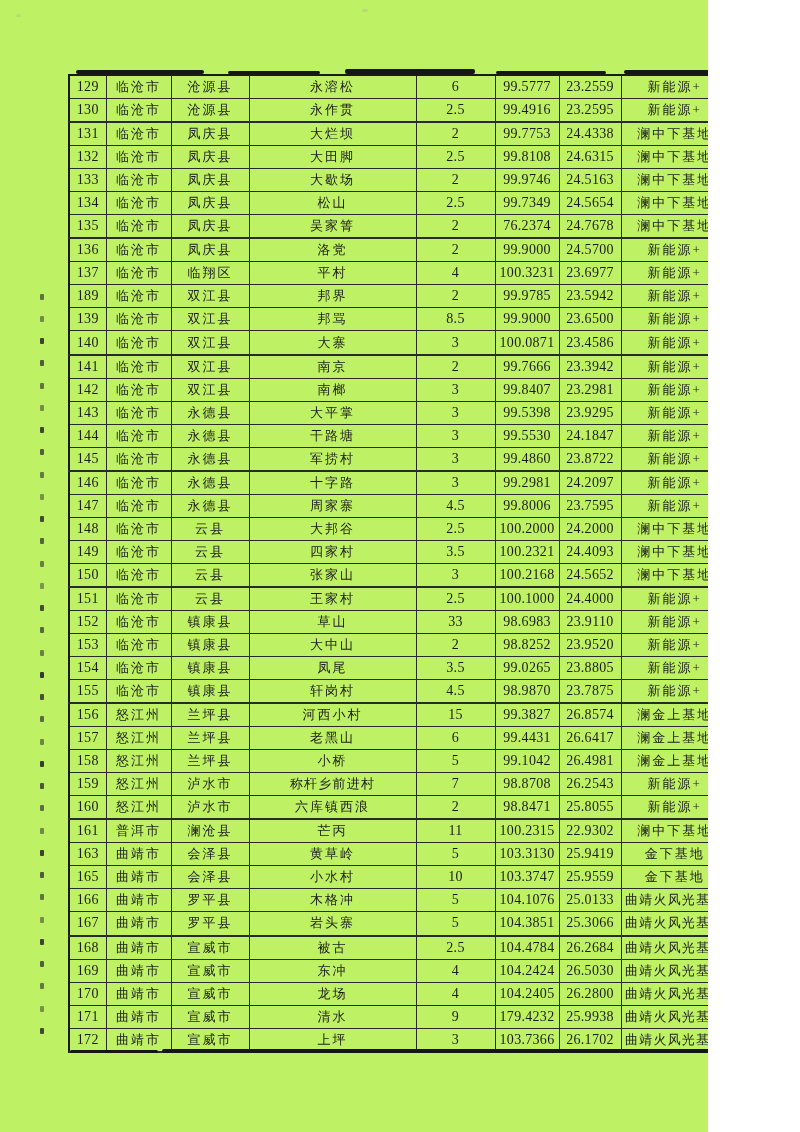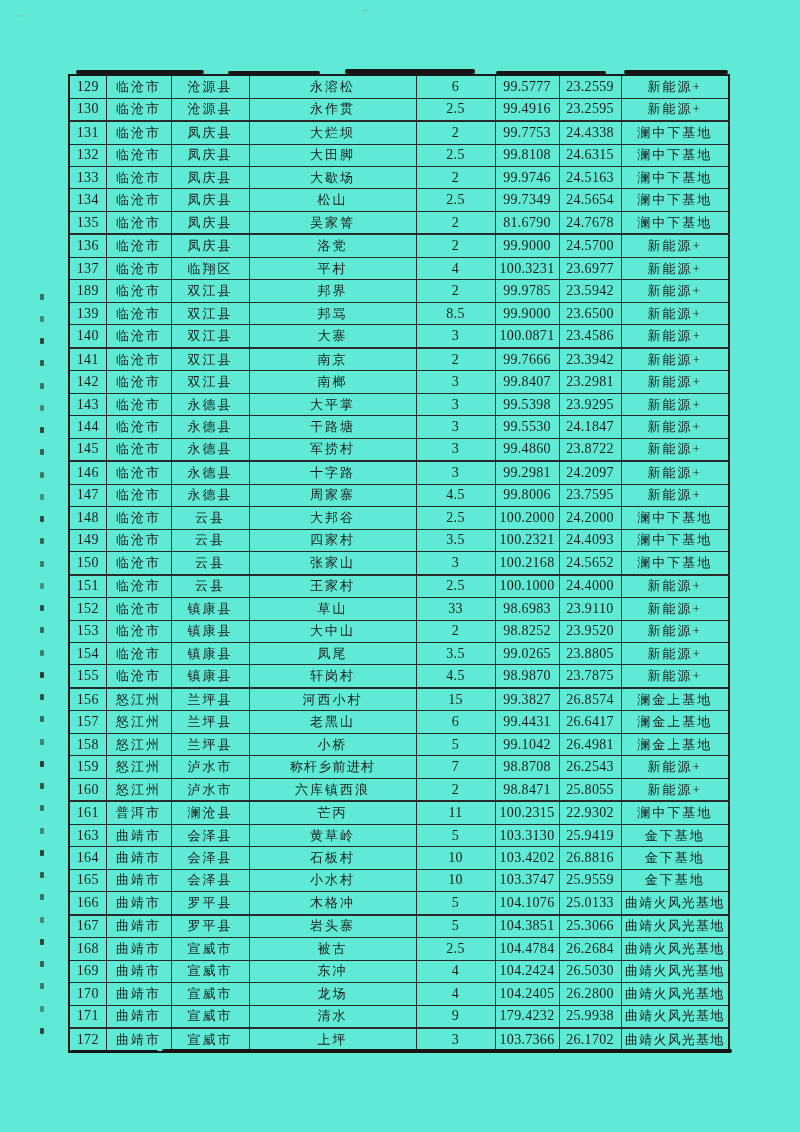--- a/index.html
+++ b/index.html
@@ -2,23 +2,23 @@
 <html><head>
 <meta charset="utf-8">
 <style>
   html, body {
     margin: 0;
     padding: 0;
     background: #ffffff;
   }
   .page {
     position: relative;
-    width: 800px;
+    width: 708px;
     height: 1132px;
-    background: #5eead4;
+    background: #bef264;
     overflow: hidden;
     font-family: "Liberation Serif", "DejaVu Serif", serif;
   }
   .sheet {
     position: absolute;
     left: 68px;
     top: 74px;
     width: 660px;
     height: 979px;
     filter: blur(0.2px);
@@ -144,21 +144,21 @@
             <td class="num">99.7349</td>
             <td class="num">24.5654</td>
             <td class="zh">澜中下基地</td>
           </tr>
           <tr>
             <td class="num">135</td>
             <td class="zh">临沧市</td>
             <td class="zh">凤庆县</td>
             <td class="zh">吴家箐</td>
             <td class="num">2</td>
-            <td class="num">81.6790</td>
+            <td class="num">76.2374</td>
             <td class="num">24.7678</td>
             <td class="zh">澜中下基地</td>
           </tr>
           <tr>
             <td class="num">136</td>
             <td class="zh">临沧市</td>
             <td class="zh">凤庆县</td>
             <td class="zh">洛党</td>
             <td class="num">2</td>
             <td class="num">99.9000</td>
@@ -416,30 +416,20 @@
             <td class="zh">澜中下基地</td>
           </tr>
           <tr>
             <td class="num">163</td>
             <td class="zh">曲靖市</td>
             <td class="zh">会泽县</td>
             <td class="zh">黄草岭</td>
             <td class="num">5</td>
             <td class="num">103.3130</td>
             <td class="num">25.9419</td>
-            <td class="zh">金下基地</td>
-          </tr>
-          <tr>
-            <td class="num">164</td>
-            <td class="zh">曲靖市</td>
-            <td class="zh">会泽县</td>
-            <td class="zh">石板村</td>
-            <td class="num">10</td>
-            <td class="num">103.4202</td>
-            <td class="num">26.8816</td>
             <td class="zh">金下基地</td>
           </tr>
           <tr>
             <td class="num">165</td>
             <td class="zh">曲靖市</td>
             <td class="zh">会泽县</td>
             <td class="zh">小水村</td>
             <td class="num">10</td>
             <td class="num">103.3747</td>
             <td class="num">25.9559</td>

